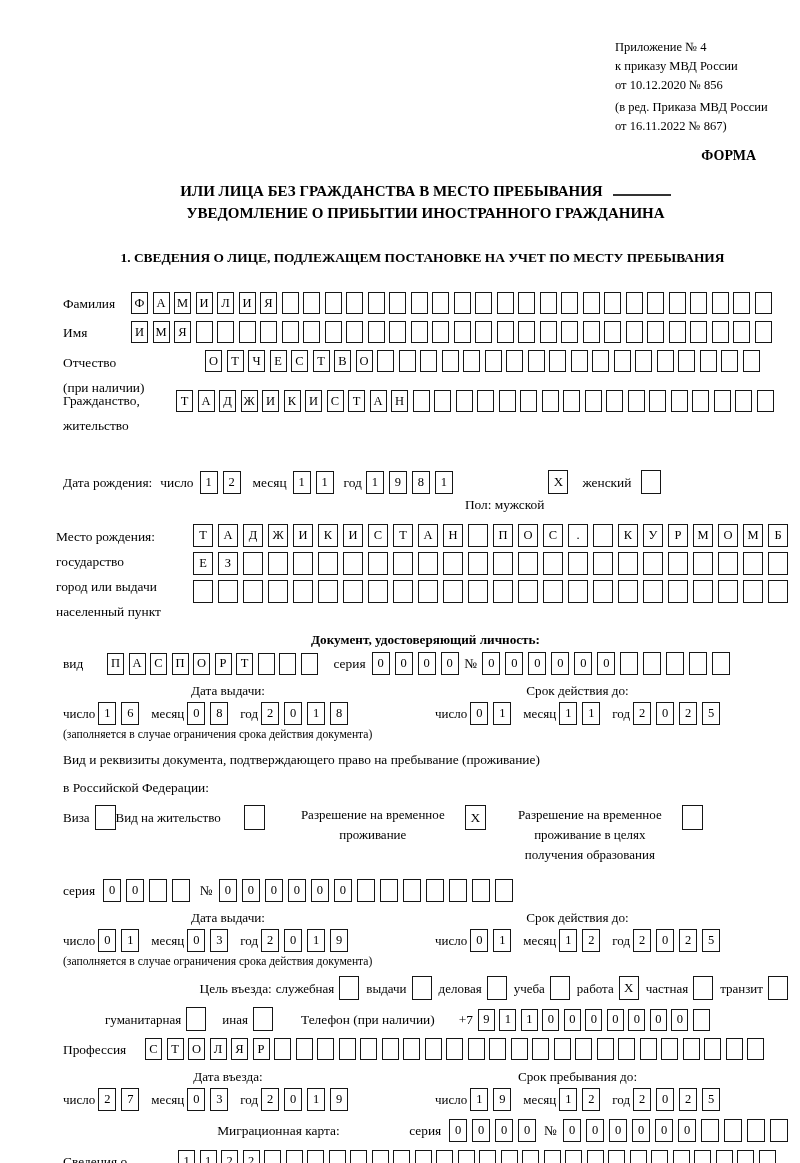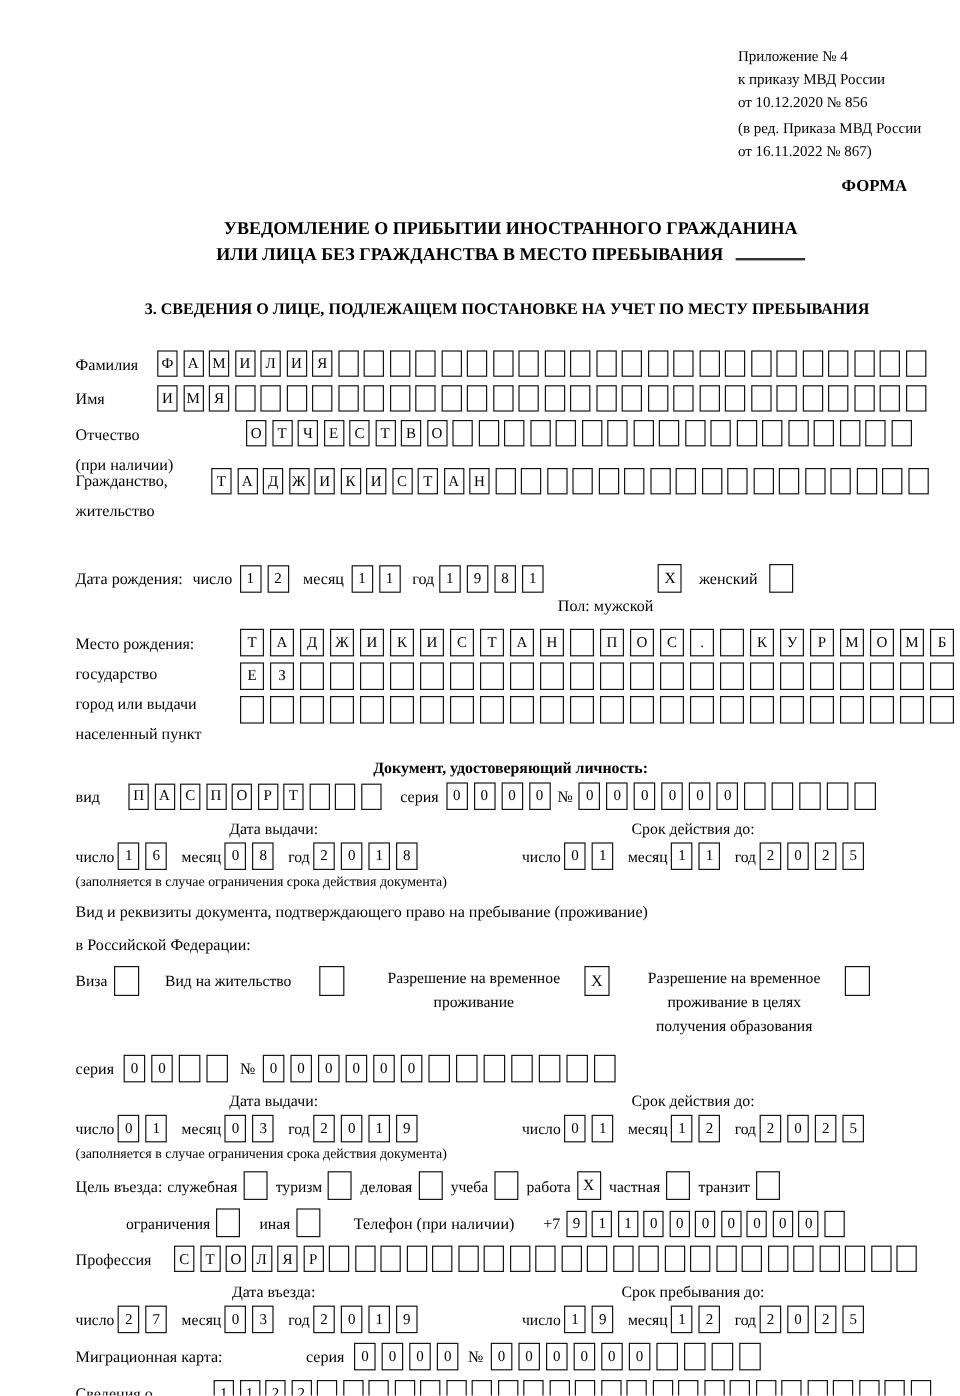--- a/index.html
+++ b/index.html
@@ -40,21 +40,21 @@
 
   .frow { display:flex; align-items:flex-start; }
   .lbl { font-size:13.4px; line-height:23px; }
   .lbl2 { font-size:13.4px; line-height:25px; }
   .w68  { width:68px; flex:0 0 auto; }
   .w113 { width:113px; flex:0 0 auto; }
   .w142 { width:142px; flex:0 0 auto; }
   .w137 { width:137px; flex:0 0 auto; }
   .w82  { width:82px; flex:0 0 auto; }
 
-  .mt6 { margin-top:6px; } .mt8 { margin-top:8px; } .mt10 { margin-top:10px; }
+  .mt6 { margin-top:6px; } .mt8 { margin-top:8px;justify-content:flex-end; } .mt10 { margin-top:10px; }
   .mt14 { margin-top:14px; }
   .mt26 { margin-top:26px; }
 
   .stack > .cells { display:flex; margin-bottom:5px; }
 
   .doc-heading { text-align:center; font-weight:bold; font-size:13.2px; margin-top:8px; margin-bottom:4px; }
 
   .inline-gap { margin-left:16px; }
   .small-gap { margin-left:6px; }
 
@@ -94,25 +94,25 @@
   <div class="hdr">
     <div>Приложение № 4</div>
     <div>к приказу МВД России</div>
     <div>от 10.12.2020 № 856</div>
     <div class="rev">(в ред. Приказа МВД России</div>
     <div>от 16.11.2022 № 867)</div>
   </div>
   <div class="forma">ФОРМА</div>
 
   <div class="title">
+    <div><span>ИЛИ ЛИЦА БЕЗ ГРАЖДАНСТВА В МЕСТО ПРЕБЫВАНИЯ</span><span class="u-line"></span></div>
     <div>УВЕДОМЛЕНИЕ О ПРИБЫТИИ ИНОСТРАННОГО ГРАЖДАНИНА</div>
-    <div><span>ИЛИ ЛИЦА БЕЗ ГРАЖДАНСТВА В МЕСТО ПРЕБЫВАНИЯ</span><span class="u-line"></span></div>
-  </div>
-
-  <div class="sec-heading">3. СВЕДЕНИЯ О ЛИЦЕ, ПОДЛЕЖАЩЕМ ПОСТАНОВКЕ НА УЧЕТ ПО МЕСТУ ПРЕБЫВАНИЯ</div>
+  </div>
+
+  <div class="sec-heading">1. СВЕДЕНИЯ О ЛИЦЕ, ПОДЛЕЖАЩЕМ ПОСТАНОВКЕ НА УЧЕТ ПО МЕСТУ ПРЕБЫВАНИЯ</div>
 
   <div class="frow mt26">
     <span class="lbl w68">Фамилия</span>
     <span class="cells">
         <span class="cell">Ф</span>
         <span class="cell">А</span>
         <span class="cell">М</span>
         <span class="cell">И</span>
         <span class="cell">Л</span>
         <span class="cell">И</span>
@@ -459,21 +459,21 @@
   <div class="plain mt8">Вид и реквизиты документа, подтверждающего право на пребывание (проживание)</div>
   <div class="plain mt6">в Российской Федерации:</div>
 
   <div class="opts-row mt6">
     <span class="opt">
       <span class="opt-lbl">Виза</span>
       <span class="cells cb">
           <span class="cell"></span>
         </span>
     </span>
-    <span class="opt" style="margin-left:22px;">
+    <span class="opt" style="">
       <span class="opt-lbl">Вид на жительство</span>
       <span class="cells cb" style="margin-left:18px;">
           <span class="cell"></span>
         </span>
     </span>
     <span class="opt" style="margin-left:22px;">
       <span class="opt-ml">Разрешение на временное проживание</span>
       <span class="cells cb">
           <span class="cell">X</span>
         </span>
@@ -562,21 +562,21 @@
 
   <div class="opts-row purp mt8">
     <span class="opt-lbl lbl" style="margin-right:4px;line-height:25px;">Цель въезда:</span>
     <span class="opt">
         <span class="opt-lbl">служебная</span>
         <span class="cells cb-sm">
           <span class="cell"></span>
         </span>
       </span>
     <span class="opt">
-        <span class="opt-lbl">туризм</span>
+        <span class="opt-lbl">выдачи</span>
         <span class="cells cb-sm">
           <span class="cell"></span>
         </span>
       </span>
     <span class="opt">
         <span class="opt-lbl">деловая</span>
         <span class="cells cb-sm">
           <span class="cell"></span>
         </span>
       </span>
@@ -601,21 +601,21 @@
     <span class="opt">
         <span class="opt-lbl">транзит</span>
         <span class="cells cb-sm">
           <span class="cell"></span>
         </span>
       </span>
   </div>
 
   <div class="phone-row" style="margin-left:42px;">
     <span class="opt">
-        <span class="opt-lbl">ограничения</span>
+        <span class="opt-lbl">гуманитарная</span>
         <span class="cells cb-sm">
           <span class="cell"></span>
         </span>
       </span>
     <span class="opt" style="margin-left:16px;">
         <span class="opt-lbl">иная</span>
         <span class="cells cb-sm">
           <span class="cell"></span>
         </span>
       </span>

